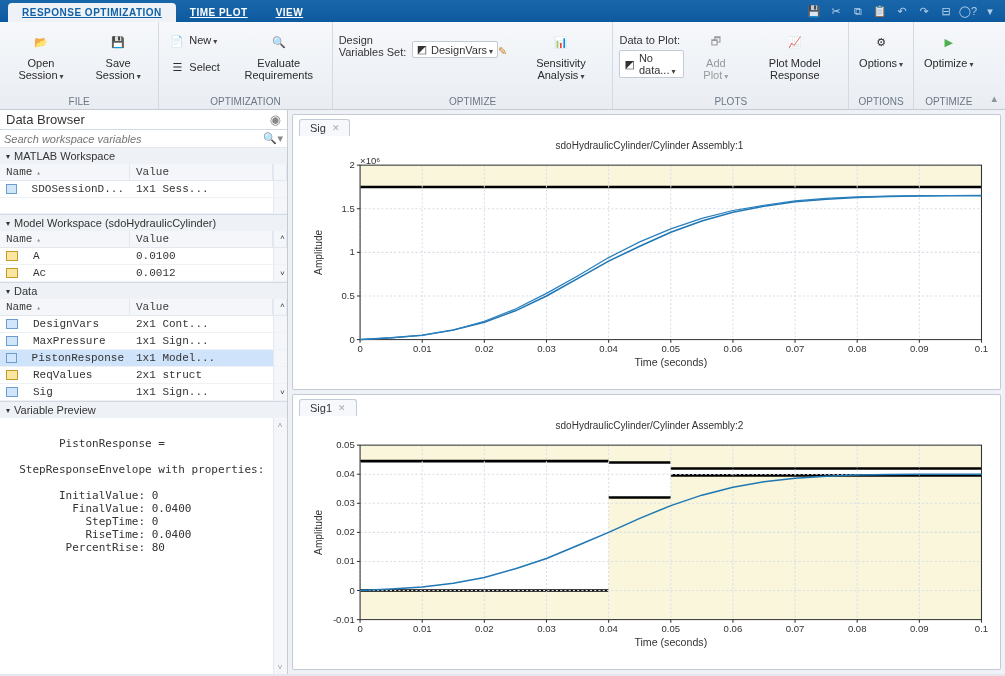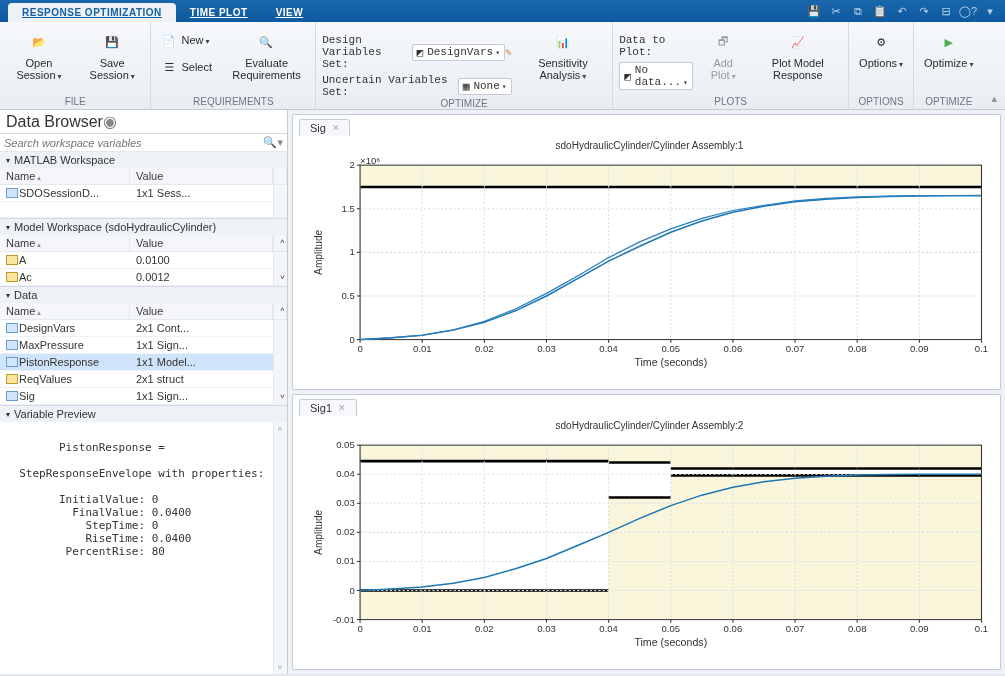--- a/index.html
+++ b/index.html
@@ -17,39 +17,39 @@
 .ribbon { height: 88px; background: linear-gradient(#f6f8fb,#e9edf2); border-bottom: 1px solid #c4cbd4; display: flex; }
 .rgroup { border-right: 1px solid #d3dae3; padding: 4px 6px 0; display: flex; flex-direction: column; }
 .rgroup .body { flex: 1; display: flex; align-items: flex-start; gap: 8px; }
 .rgroup .glabel { text-align: center; font-size: 10px; color: #6b7684; padding-bottom: 2px; }
 .rbtn { display: flex; flex-direction: column; align-items: center; gap: 2px; padding: 3px 4px; cursor: pointer; border-radius: 3px; font-size: 11px; color: #2b2b2b; }
 .rbtn .ricon { width: 26px; height: 26px; display: flex; align-items: center; justify-content: center; }
 .rbtn .rlabel { text-align: center; line-height: 12px; }
 .rbtn.small { flex-direction: row; gap: 4px; }
 .rbtn.small .ricon { width: 16px; height: 16px; }
 .vcol { display: flex; flex-direction: column; gap: 4px; padding-top: 4px; }
-.vline { display: flex; align-items: center; font-size: 11px; font-family: Liberation Mono, monospace; }
+.vline { display: flex; align-items: flex-end; font-size: 11px; }
 .dd { border: 1px solid #c4cbd4; background: #fff; padding: 1px 4px; display: inline-flex; align-items: center; gap: 4px; border-radius: 2px; }
 .drop::after { content: "▾"; font-size: 8px; color: #444; margin-left: 2px; }
 
 
 .main { display: flex; height: calc(676px - 22px - 88px - 2px); }
 .leftpanel { width: 288px; background: #fff; border-right: 1px solid #c4cbd4; display: flex; flex-direction: column; }
 .rightpanel { flex: 1; background: #eef1f5; display: flex; flex-direction: column; padding: 4px; gap: 4px; }
 
-.panel-title { padding: 2px 6px; font-size: 16px; display: flex; align-items: center; border-bottom: 1px solid #d3dae3; }
+.panel-title { padding: 2px 6px; font-size: 13px; display: flex; align-items: center; justify-content: space-between; border-bottom: 1px solid #d3dae3; }
 .search-row { padding: 2px 4px; border-bottom: 1px solid #e3e8ef; display: flex; gap: 4px; }
 .search-row input { flex: 1; border: none; outline: none; font-size: 11px; color: #777; font-style: italic; }
 .sect { border-bottom: 1px solid #d3dae3; }
 .sect-head { background: #eef1f5; padding: 2px 6px; font-size: 11px; display: flex; align-items: center; gap: 4px; }
 .sect-head::before { content: "▾"; font-size: 8px; }
-.grid { display: grid; grid-template-columns: 130px 1fr 14px; }
+.grid { display: grid; grid-template-columns: 130px 1fr 14px; font-family: Liberation Mono, monospace; }
 .grid .hd { background: #f4f6f9; border-bottom: 1px solid #e3e8ef; border-right: 1px solid #e3e8ef; padding: 2px 6px; font-size: 11px; color: #3a3a3a; position: relative; }
 .grid .hd.sort::after { content: " ▴"; font-size: 7px; color: #888; }
-.grid .cell { padding: 2px 6px; border-bottom: 1px solid #eef1f5; font-size: 11px; white-space: nowrap; overflow: hidden; text-overflow: ellipsis; display: flex; align-items: center; gap: 1px; }
+.grid .cell { padding: 2px 6px; border-bottom: 1px solid #eef1f5; font-size: 11px; white-space: nowrap; overflow: hidden; text-overflow: ellipsis; display: flex; align-items: center; gap: 15px; }
 .grid .sb  { background: #f4f6f9; border-left: 1px solid #e3e8ef; }
 .sel { background: #cfe3fb; }
 .var-ic { width: 12px; height: 10px; background: #f9e79f; border: 1px solid #c4992a; display: inline-block; }
 .var-ic.blue { background: #d1e6fa; border-color: #6b9dcf; }
 .preview { flex: 1; background: #fff; font-family: Consolas, monospace; font-size: 11px; padding: 6px; white-space: pre; overflow: hidden; position: relative; }
 .preview .sb-v { position: absolute; top:0; right:0; width:14px; height:100%; background:#f4f6f9; border-left:1px solid #e3e8ef; }
 .preview .sb-up, .preview .sb-dn { position:absolute; right:0; width:14px; height:14px; display:flex; align-items:center; justify-content:center; font-size:8px; color:#555;}
 .preview .sb-up{top:0;} .preview .sb-dn{bottom:0;}
 
 .footer { height: 2px; background: #e4e8ee; }
@@ -122,40 +122,33 @@
           <span class="ricon">☰</span>
           <span class="rlabel">Select</span>
         </div>
       </div>
       <div class="rbtn">
         <span class="ricon">🔍</span>
         <span class="rlabel">Evaluate
 Requirements</span>
       </div>
     </div>
-    <div class="glabel">REQUIREMENTS</div>
+    <div class="glabel">OPTIMIZATION</div>
   </div>
 
   <div class="rgroup">
     <div class="body">
       <div class="vcol" style="padding-top:8px;">
         <div class="vline">
           <span>Design Variables Set:</span>
           <span class="dd">
             <span>◩</span>
             <span class="drop">DesignVars</span>
           </span>
           <span style="color:#c78927">✎</span>
-        </div>
-        <div class="vline">
-          <span>Uncertain Variables Set:</span>
-          <span class="dd">
-            <span>▦</span>
-            <span class="drop">None</span>
-          </span>
         </div>
       </div>
       <div class="rbtn">
         <span class="ricon">📊</span>
         <span class="rlabel drop">Sensitivity
 Analysis</span>
       </div>
     </div>
     <div class="glabel">OPTIMIZE</div>
   </div>

